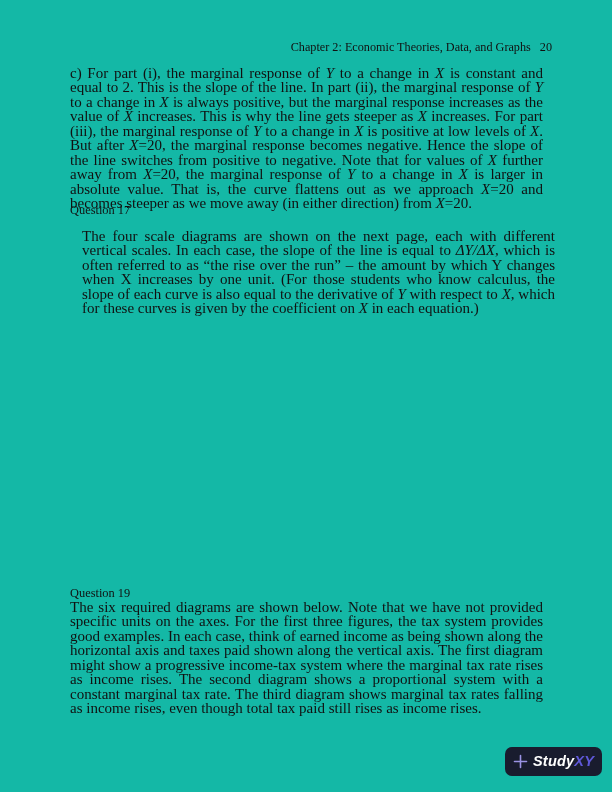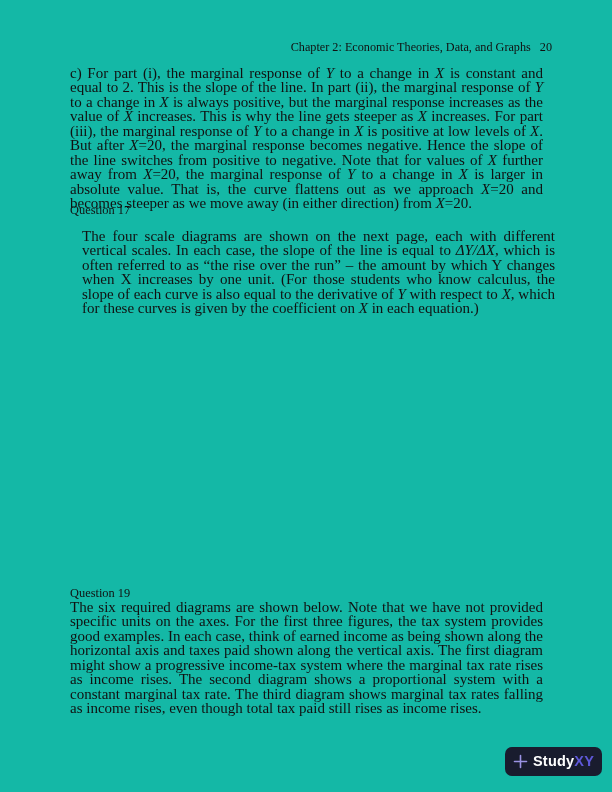--- a/index.html
+++ b/index.html
@@ -60,20 +60,21 @@
     align-items: center;
     justify-content: center;
     gap: 5px;
     font-family: "Liberation Sans", sans-serif;
   }
   .brand {
     font-size: 14.5px;
     font-weight: 700;
     letter-spacing: 0.2px;
     line-height: 1;
+    font-style: italic;
   }
   .brand .study { color: #ffffff; }
   .brand .xy    { color: #5e58d8; }
   .plus-wrap { display: flex; align-items: center; }
 </style>
 </head>
 <body>
 
 <div class="page">
 

